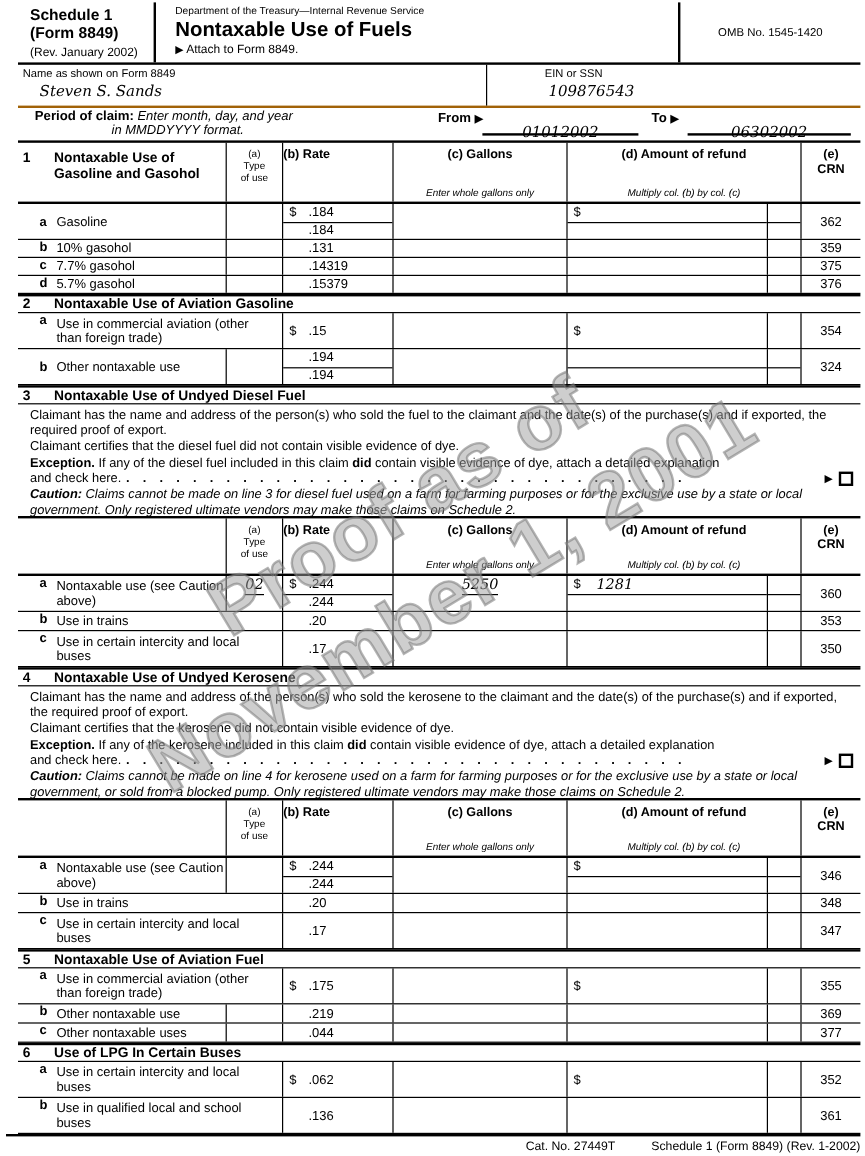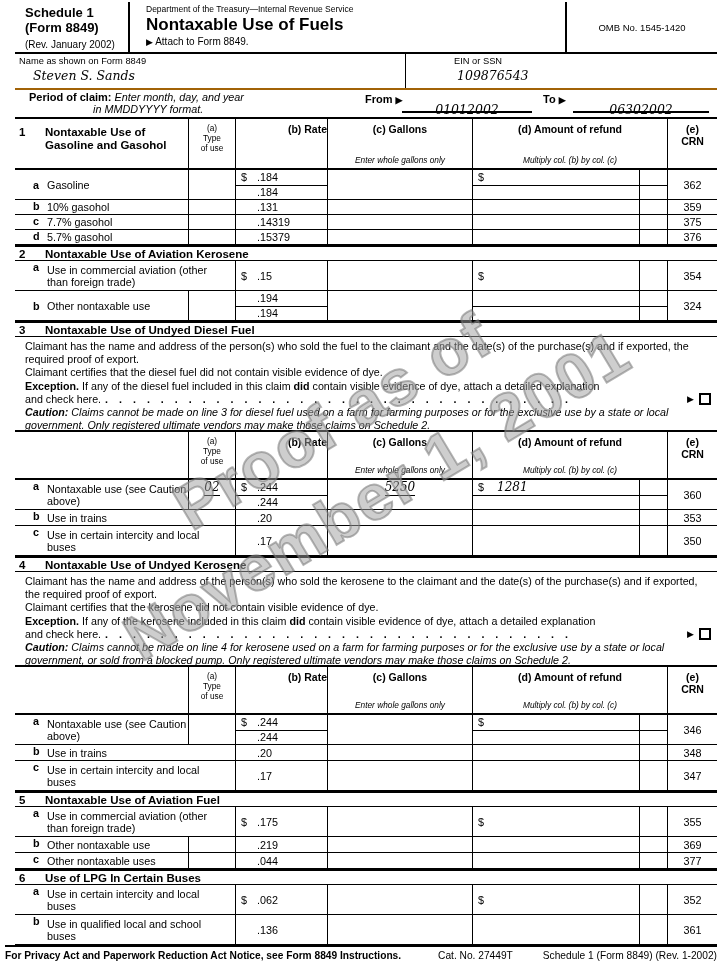--- a/index.html
+++ b/index.html
@@ -38,21 +38,21 @@
   .ulfield { position:absolute; top:1px; height:22px; border-bottom:2px solid #000; text-align:center; padding-top:11px; }
 
   
   .chead { display:grid; grid-template-columns:173px 47px 92px 145px 195px 50px; border-top:2px solid #000; border-bottom:2px solid #000; }
   .chead.h53 { height:53px; } .chead.h50 { height:50px; }
   .chead > div + div { border-left:1px solid #000; }
   .ch-sec { display:flex; padding:7px 0 0 4px; font-weight:bold; font-size:11.5px; }
   .ch-sec .num { width:26px; flex:none; }
   .ch-sec .ttl { width:135px; line-height:13px; }
   .ch-a { font-size:8.3px; text-align:center; padding-top:4px; line-height:10px; }
-  .ch-b { font-weight:bold; font-size:10.5px; text-align:right; padding-top:4px; }
+  .ch-b { font-weight:bold; font-size:10.5px; text-align:left; padding-top:4px; }
   .ch-cd { display:flex; flex-direction:column; justify-content:space-between; text-align:center; }
   .ch-cd .t { font-weight:bold; font-size:10.5px; padding-top:4px; }
   .ch-cd .n { font-style:italic; font-size:8.3px; padding-bottom:3px; }
   .ch-e { font-weight:bold; font-size:10.5px; text-align:center; padding-top:4px; line-height:12px; }
 
   
   .bar { height:16px; border-top:2px solid #000; border-bottom:1px solid #000; display:flex; align-items:center; font-weight:bold; font-size:11.5px; }
   .bar .num { padding-left:4px; width:30px; flex:none; }
 
   
@@ -247,21 +247,21 @@
       <div class="cell gal"></div>
       <div class="cell ref">
           <span class="dol"></span>
         </div>
       <div class="cell"></div>
       <div class="cell crn">376</div>
     </div>
 
     <div class="bar">
         <span class="num">2</span>
-        <span>Nontaxable Use of Aviation Kerosene</span>
+        <span>Nontaxable Use of Aviation Gasoline</span>
       </div>
 
     <div class="row h30">
       <div class="lbl span2">
           <span class="ltr">a</span>
           <span class="ltx" style="width:180px;">Use in commercial aviation (other than foreign trade)</span>
         </div>
       <div class="cell rate">
           <span class="dol">$</span>
           <span>.15</span>
@@ -608,19 +608,18 @@
         </div>
       <div class="cell gal"></div>
       <div class="cell ref">
           <span class="dol"></span>
         </div>
       <div class="cell"></div>
       <div class="cell crn">361</div>
     </div>
 
     <div class="footer">
-      <span class="foot-notice">For Privacy Act and Paperwork Reduction Act Notice, see Form 8849 Instructions.</span>
       <span class="foot-cat">Cat. No. 27449T</span>
       <span class="foot-id">Schedule 1 (Form 8849) (Rev. 1-2002)</span>
     </div>
 
   </div>
 </div>
 
 </body></html>

